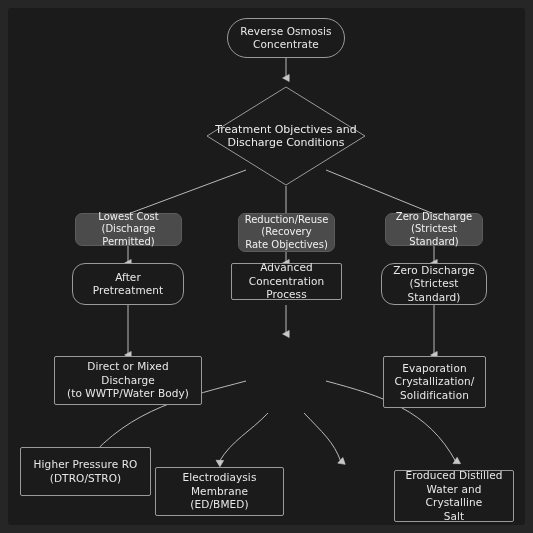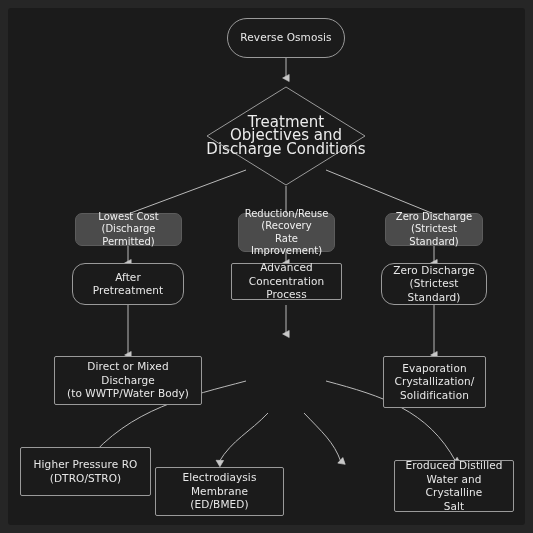--- a/index.html
+++ b/index.html
@@ -78,21 +78,21 @@
     position: absolute;
     left: 0;
     top: 0;
     width: 100%;
     height: 100%;
     display: flex;
     align-items: center;
     justify-content: center;
     text-align: center;
     color: #ececec;
-    font-size: 15px;
+    font-size: 11px;
     line-height: 13.5px;
     pointer-events: none;
   }
   .nline { display: block; }
 </style>
 </head>
 <body>
 
 <div id="canvas">
 
@@ -125,20 +125,21 @@
       <path d="M246,381 C190,396 130,408 86,462" marker-end="url(#arrow)"></path>
       <path d="M268,413 C250,432 232,440 219,462" marker-end="url(#arrow)"></path>
       <path d="M304,413 C322,432 334,442 341,462" marker-end="url(#arrow)"></path>
       <path d="M326,381 C382,396 428,410 456,462" marker-end="url(#arrow)"></path>
     </g>
   </svg>
 
   <div class="node stadium" style="left:227px; top:18px; width:118px; height:40px;">
     <div>
       <span class="nline">Reverse Osmosis</span>
+      <span class="nline">Concentrate</span>
     </div>
   </div>
 
   <div class="diamond" style="left:206px; top:86px; width:160px; height:100px;">
     <svg class="dshape" viewBox="0 0 160 100">
       <polygon points="80,1 159,50 80,99 1,50" fill="#1b1b1b" stroke="#9a9a9a" stroke-width="1"></polygon>
     </svg>
     <div class="dtext">
       <div>
         <span class="nline">Treatment Objectives and</span>
@@ -151,21 +152,21 @@
     <div>
       <span class="nline">Lowest Cost</span>
       <span class="nline">(Discharge Permitted)</span>
     </div>
   </div>
 
   <div class="label-box" style="left:238px; top:213px; width:97px; height:39px;">
     <div>
       <span class="nline">Reduction/Reuse</span>
       <span class="nline">(Recovery</span>
-      <span class="nline">Rate Improvement)</span>
+      <span class="nline">Rate Objectives)</span>
     </div>
   </div>
 
   <div class="label-box" style="left:385px; top:213px; width:98px; height:33px;">
     <div>
       <span class="nline">Zero Discharge</span>
       <span class="nline">(Strictest Standard)</span>
     </div>
   </div>
 
@@ -214,21 +215,21 @@
   </div>
 
   <div class="node process" style="left:155px; top:467px; width:129px; height:49px;">
     <div>
       <span class="nline">Electrodiaysis</span>
       <span class="nline">Membrane (ED/BMED)</span>
     </div>
   </div>
 
 
-  <div class="node process" style="left:394px; top:460px; width:120px; height:52px;justify-content:flex-end;">
+  <div class="node process" style="left:394px; top:470px; width:120px; height:52px;justify-content:flex-end;">
     <div>
       <span class="nline">Eroduced Distilled</span>
       <span class="nline">Water and Crystalline</span>
       <span class="nline">Salt</span>
     </div>
   </div>
 
 </div>
 
 </body></html>

